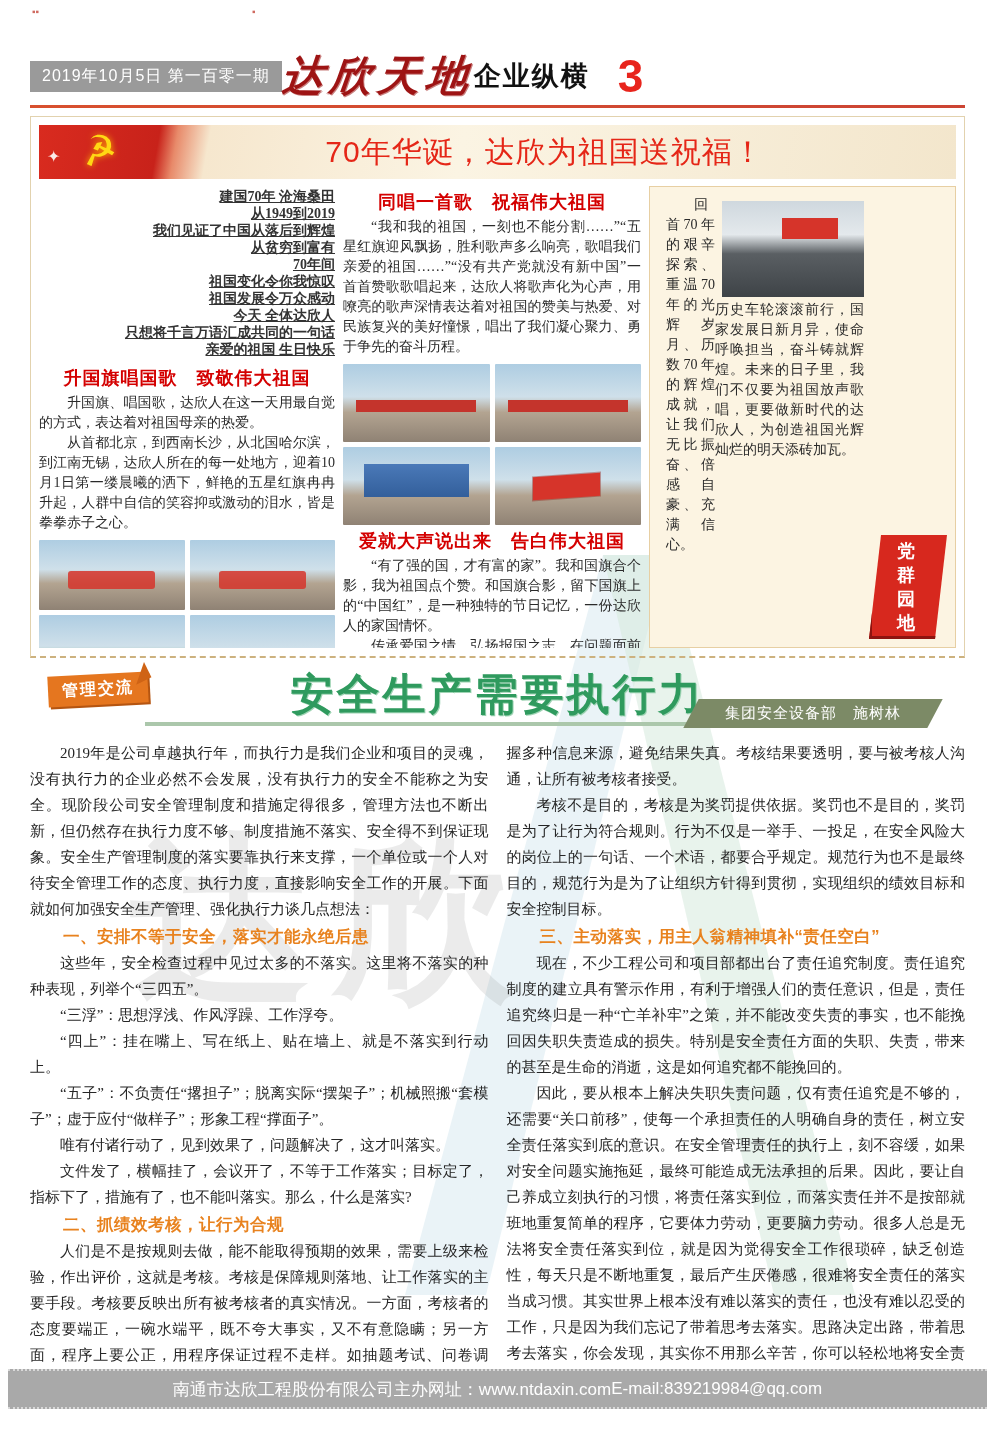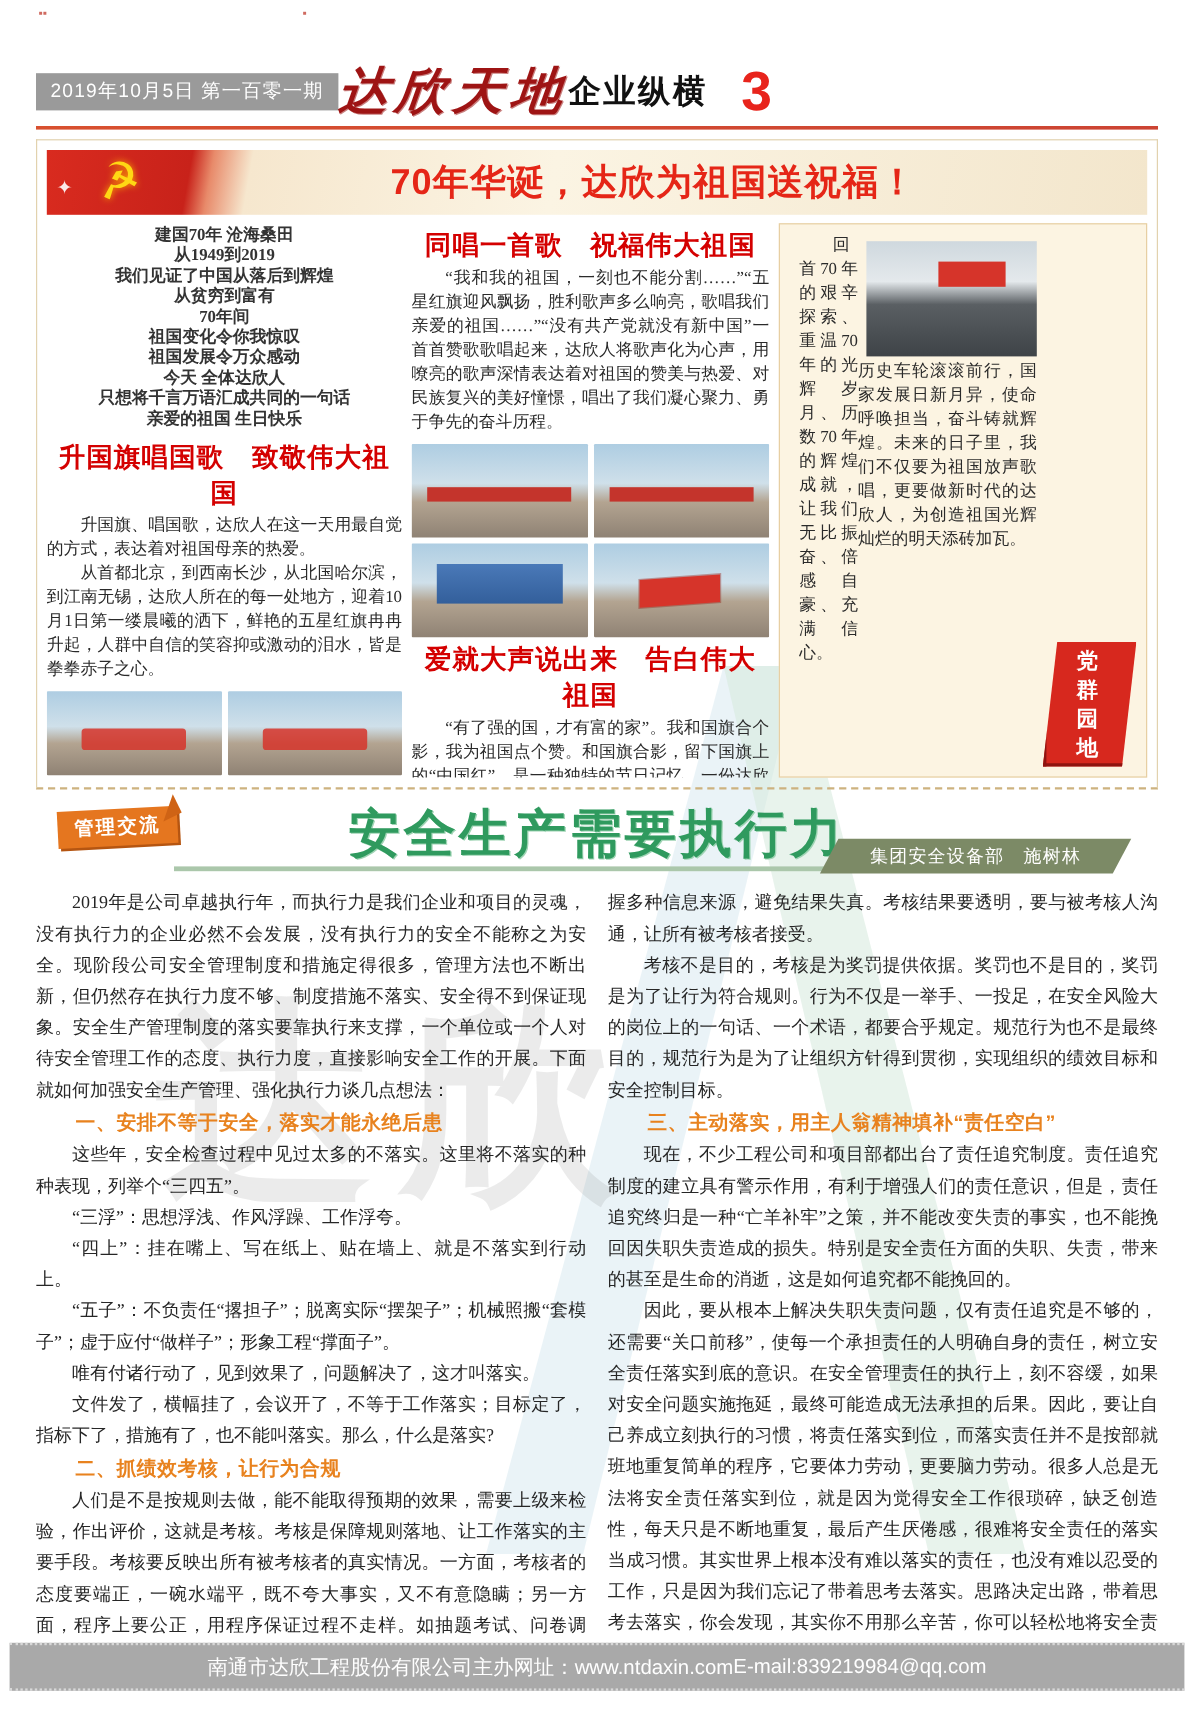--- a/index.html
+++ b/index.html
@@ -24,30 +24,30 @@
   .page-number { color:#e8241c; font-size:46px; font-weight:bold; font-family:"Liberation Sans",sans-serif; line-height:1; }
   .mast-rule { height:3px; background:linear-gradient(to right,#d8502f,#cc4433); margin-top:5px; }
 
   
   .article1 { margin-top:8px; border:1px solid #e2d2ae; border-bottom:2px dashed #cdb27f; padding:8px; background:transparent; }
   .banner { position:relative; height:54px; display:flex; align-items:center; overflow:hidden;
     background:linear-gradient(100deg,#d92b1f 0px,#c8221a 120px,#e88a6a 138px,#f6e7ce 170px,#fbf4e3 420px,#f3e6cc 100%); }
   .emblem-wrap { width:150px; height:100%; position:relative; flex:none; }
   .emblem { position:absolute; left:42px; top:2px; font-size:40px; color:#ffd814; text-shadow:0 0 6px #ffb300; transform:rotate(-12deg); }
   .sparkle { position:absolute; left:8px; top:22px; color:#fff; font-size:16px; opacity:.9; }
-  .a1-headline { flex:1; text-align:center; font-family:"Liberation Sans",sans-serif; font-weight:bold; font-size:30px; color:#e52617; letter-spacing:1px; padding-right:56px; }
+  .a1-headline { flex:1; text-align:center; font-family:"Liberation Sans",sans-serif; font-weight:normal; font-size:30px; color:#e52617; letter-spacing:1px; padding-right:56px; }
 
   .a1-cols { display:flex; gap:8px; margin-top:7px; }
   .col-left  { width:296px; height:462px; overflow:hidden; }
   .col-mid   { width:298px; height:462px; overflow:hidden; }
   .col-right { flex:1; height:462px; overflow:hidden; background:#fcf4e2; border:1px solid #e7cfa3; padding:8px; display:flex; flex-direction:row; }
 
-  .poem { text-align:center; font-size:14px; line-height:17px; color:#333; margin:2px 0 8px 0; font-weight:bold; }
+  .poem { text-align:right; font-size:14px; line-height:17px; color:#333; margin:2px 0 8px 0; font-weight:bold;text-decoration:underline; }
   .poem span { display:block; }
-  .red-heading { color:#d40000; font-size:22px; font-weight:bold; text-align:center; margin:4px 0 3px 0; letter-spacing:1px; }
+  .red-heading { color:#d40000; font-size:18px; font-weight:bold; text-align:center; margin:4px 0 3px 0; letter-spacing:1px; }
   .body-p { font-size:14px; line-height:20px; text-indent:2em; color:#2a2a2a; text-align:justify; }
 
   .ph-grid { display:grid; grid-template-columns:1fr 1fr; gap:5px; margin-top:7px; }
   .ph-grid3 { display:grid; grid-template-columns:1fr 1fr 1fr; gap:4px; margin-bottom:6px; }
   .ph { position:relative; overflow:hidden; border-radius:1px;
     background:linear-gradient(180deg,#aecde2 0%,#cfe0ea 42%,#b3a491 62%,#8f8274 100%); }
   .ph::before { content:""; position:absolute; }
   .ph.flag::before { width:46%; height:30%; left:26%; top:36%; background:#d6342a; transform:skewY(-4deg); box-shadow:0 0 0 1px rgba(150,30,20,.4); }
   .ph.banner::before { width:82%; height:16%; left:9%; top:46%; background:#c4342c; }
   .ph.gate::before { width:72%; height:42%; left:14%; top:22%; background:linear-gradient(#4a79b8,#335f9b); }

